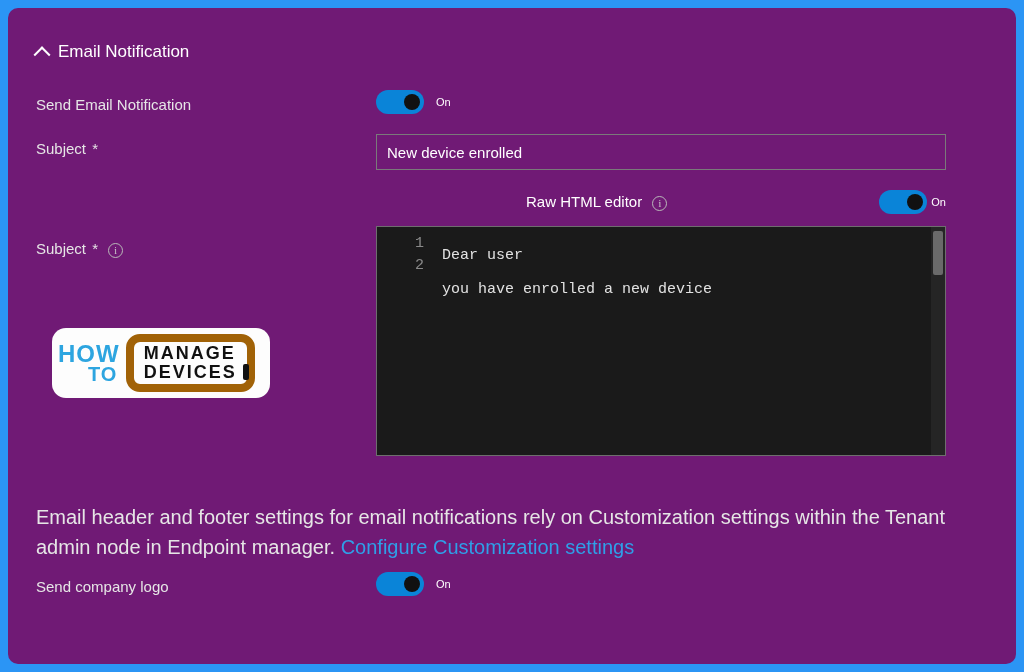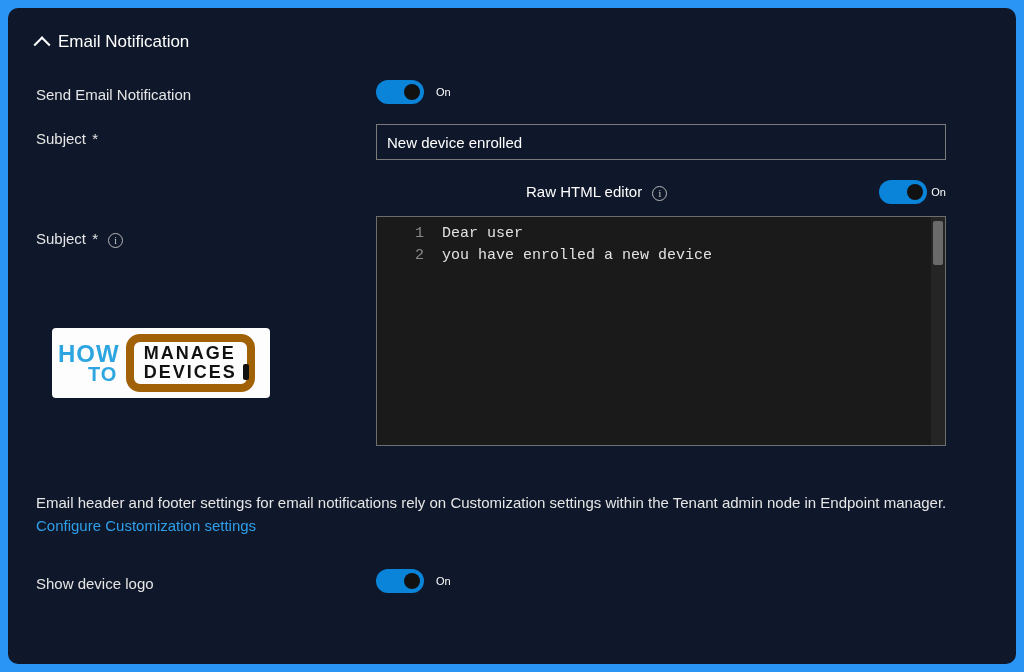--- a/index.html
+++ b/index.html
@@ -11,23 +11,23 @@
       overflow: hidden;
       font-size: 15px;
       color: #e8e8e8;
     }
     .panel {
       position: absolute;
       left: 8px;
       top: 8px;
       right: 8px;
       bottom: 8px;
-      background: #0f172a;
+      background: #701a75;
       border-radius: 10px;
-      padding: 24px 28px;
+      padding: 34px 28px;
     }
     .section-header {
       display: flex;
       align-items: center;
       gap: 10px;
       margin-bottom: 28px;
       cursor: pointer;
     }
     .chevron-up {
       display: inline-block;
@@ -121,21 +121,21 @@
       color: #8a8a8a;
       background: #1a1a1a;
       user-select: none;
     }
     .gutter div { line-height: 22px; }
     .code-lines {
       flex: 1;
       padding: 6px 10px;
       color: #e2e2e2;
     }
-    .code-lines div { line-height: 22px; white-space: pre; }
+    .code-lines div { line-height: 22px; white-space: pre; margin-top: 12px; }
     .code-scrollbar {
       position: absolute;
       right: 0; top: 0;
       width: 14px;
       height: 100%;
       background: #252525;
     }
     .code-thumb {
       position: absolute;
       right: 2px;
@@ -145,21 +145,21 @@
       background: #6a6a6a;
       border-radius: 2px;
     }
     .logo-box {
       position: absolute;
       left: 44px;
       top: 320px;
       width: 218px;
       height: 70px;
       background: #fdfdfd;
-      border-radius: 4px;
+      border-radius: 14px;
       display: flex;
       align-items: center;
       padding: 4px 6px;
       gap: 6px;
     }
     .logo-howto {
       display: flex;
       flex-direction: column;
       font-weight: 900;
       line-height: 0.9;
@@ -186,21 +186,21 @@
       height: 16px;
       background: #111;
       border-radius: 2px;
     }
     .subheader {
       font-weight: 700;
       color: #fff;
       margin: 32px 0 22px 0;
       font-size: 15.5px;
     }
-    .desc { color: #e6e6e6; line-height: 1.5; font-size: 15px; margin-bottom: 32px; }
+    .desc { color: #e6e6e6; line-height: 1.5; font-size: 20px; margin-bottom: 10px; }
     .link { color: #2f9fe8; cursor: pointer; }
   </style>
 </head>
 <body>
 
 <div class="panel">
 
   <div class="section-header">
     <span class="chevron-up"></span>
     <span class="section-title">Email Notification</span>
@@ -275,21 +275,21 @@
       <div class="dot"></div>
     </div>
   </div>
 
   <div style="margin-top:46px;">
     <div class="desc">
       <span>Email header and footer settings for email notifications rely on Customization settings within the Tenant admin node in Endpoint manager. </span><span class="link">Configure Customization settings</span>
     </div>
 
     <div class="row" style="margin-bottom:0;">
-      <div class="label-col">Show device logo</div>
+      <div class="label-col">Send company logo</div>
       <div class="ctrl-col">
         <div class="toggle-wrap">
           <div class="toggle">
               <div class="knob"></div>
             </div>
           <span class="toggle-label">On</span>
         </div>
       </div>
     </div>
   </div>

